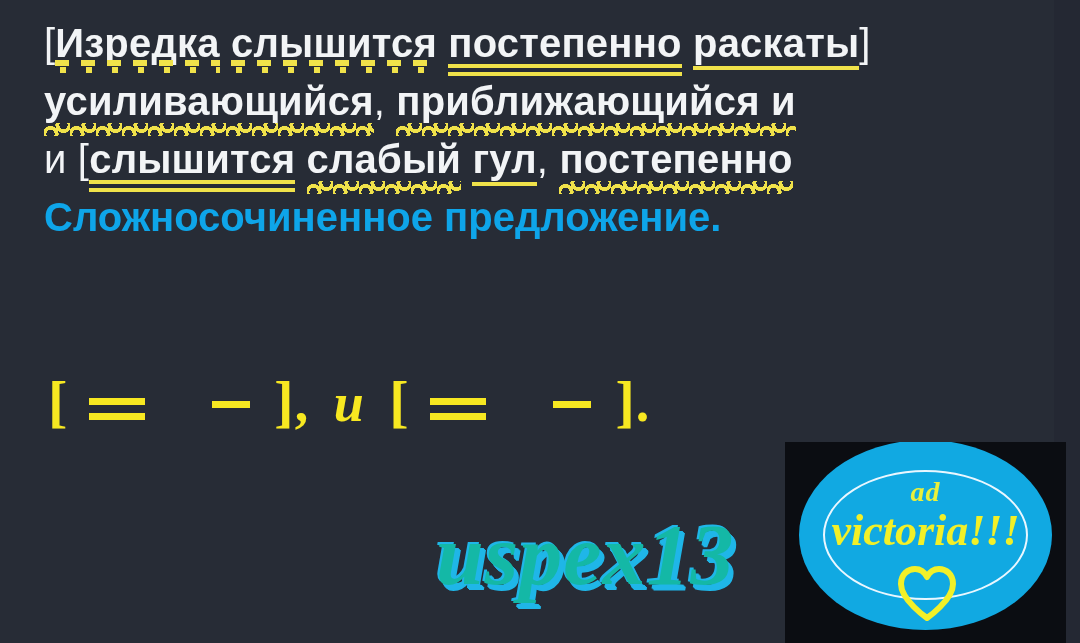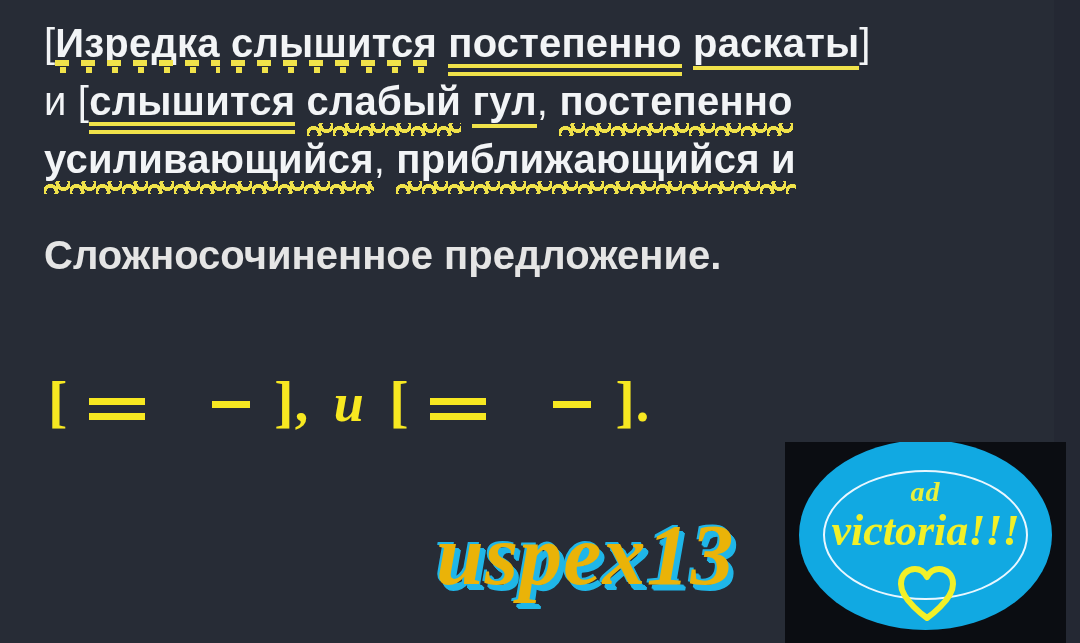--- a/index.html
+++ b/index.html
@@ -62,23 +62,22 @@
     height:13px;
     background-repeat:repeat-x;
     background-size:26px 13px;
     background-image:
       radial-gradient(circle at 6.5px 11px, transparent 4.2px, #f0e24a 4.2px, #f0e24a 8.0px, transparent 8.1px),
       radial-gradient(circle at 19.5px 2px, transparent 4.2px, #f0e24a 4.2px, #f0e24a 8.0px, transparent 8.1px);
   }
 
   .conclusion{
     font-weight:bold;
-    color:#e5e5e5;
+    color:#0ea5e9;
     letter-spacing:0;
-    margin-top:38px;
   }
 
   
   .scheme{
     position:absolute; left:48px; top:368px;
     color:#f7e821;
     font-family:"Liberation Serif", serif;
     font-weight:bold;
     font-size:54px;
     letter-spacing:1px;
@@ -102,21 +101,21 @@
     font-style:italic; font-weight:bold; padding:0 10px;
   }
   .scheme .gap{display:inline-block; width:22px;}
 
   
   .wordmark{
     position:absolute; left:436px; top:505px;
     font-family:"Liberation Serif", serif;
     font-weight:bold; font-style:italic;
     font-size:86px;
-    color:#eab308;
+    color:#14b8a6;
     letter-spacing:1px;
     text-shadow:
       4px 5px 0 #1fb6e8,
       5px 6px 0 #1fb6e8,
       3px 4px 0 #1fb6e8,
       -2px -2px 0 #1fb6e8;
   }
 
   
   .logo-plate{
@@ -163,23 +162,23 @@
 <body>
 
 <div class="slide">
 
   <div class="edge-right"></div>
 
   <div class="analysis">
 
     <span class="ln"><span>[</span><span class="mk udd dots">Изредка</span><span> </span><span class="mk udd dots">слышится</span><span> </span><span class="mk u2">постепенно</span><span> </span><span class="mk u1">раскаты</span><span>]</span></span>
 
+    <span class="ln"><span class="mk uw">усиливающийся</span><span>, </span><span class="mk uw">приближающийся и</span></span>
+
     <span class="ln"><span>и </span><span>[</span><span class="mk u2">слышится</span><span> </span><span class="mk uw">слабый</span><span> </span><span class="mk u1">гул</span><span>, </span><span class="mk uw">постепенно</span></span>
-
-    <span class="ln"><span class="mk uw">усиливающийся</span><span>, </span><span class="mk uw">приближающийся и</span></span>
 
 
 
     <span class="ln conclusion">Сложносочиненное предложение.</span>
   </div>
 
   <div class="scheme">
     <span class="brk">[</span>
     <span class="eq"></span>
     <span class="gap"></span>

